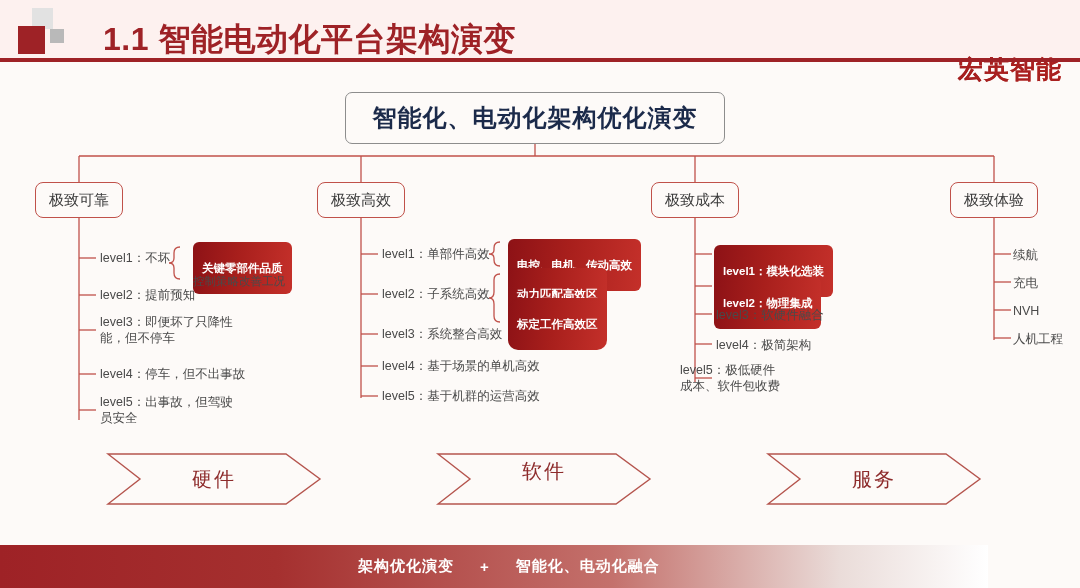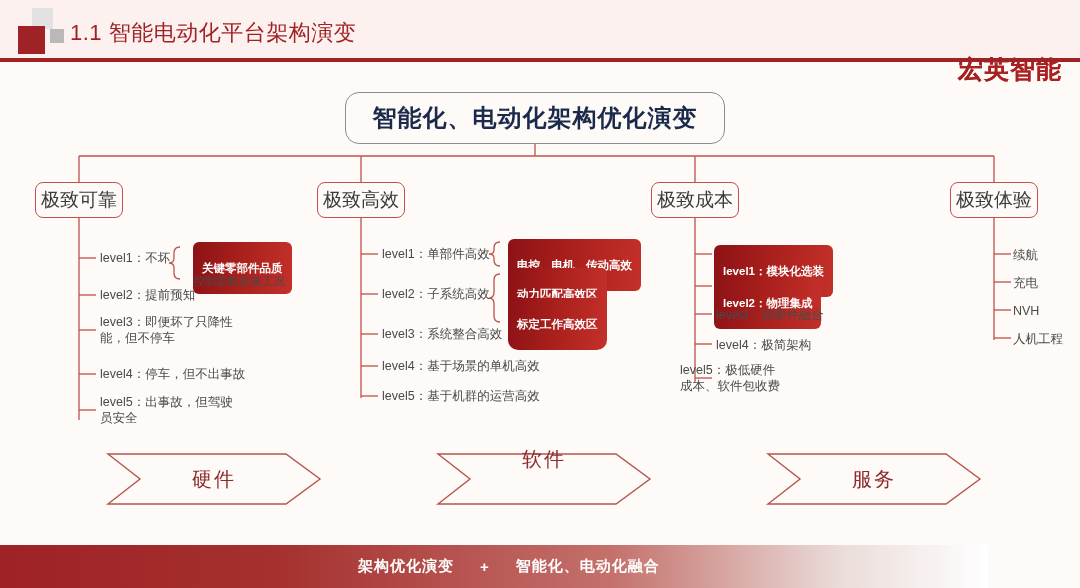--- a/index.html
+++ b/index.html
@@ -16,49 +16,49 @@
   }
   #header-rule{
     position:absolute;left:0;top:58px;width:1080px;height:4px;
     background:#9e2226;
   }
   .deco-sq{position:absolute;}
   #deco-gray-top{left:32px;top:8px;width:21px;height:21px;background:#e2e2e2;}
   #deco-red{left:18px;top:26px;width:27px;height:28px;background:#9e2226;}
   #deco-gray-small{left:50px;top:29px;width:14px;height:14px;background:#b9b9b9;}
   #page-title{
-    position:absolute;left:70px;top:18px;
-    font-size:22px;font-weight:normal;color:#9e2226;letter-spacing:.5px;
+    position:absolute;left:103px;top:18px;
+    font-size:32px;font-weight:bold;color:#9e2226;letter-spacing:.5px;
     white-space:nowrap;
   }
   #brand-logo{
     position:absolute;right:18px;top:18px;
     font-size:25px;font-weight:bold;
     background:linear-gradient(90deg,#7d1418 0%,#b52a2a 55%,#d8453f 100%);
     -webkit-background-clip:text;background-clip:text;color:#a8201f;
     white-space:nowrap;letter-spacing:1px;margin-top:35px;
   }
   
   #canvas{position:absolute;left:0;top:62px;width:1080px;height:473px;}
   svg#wires{position:absolute;left:0;top:0;width:1080px;height:473px;pointer-events:none;}
 
   
   #root-box{
     position:absolute;left:345px;top:30px;width:380px;height:52px;
-    border:1.5px solid #8d8d8d;border-radius:14px;background:#fdfaf8;
+    border:1.5px solid #8d8d8d;border-radius:7px;background:#fdfaf8;
     display:flex;align-items:center;justify-content:center;
     font-size:24px;font-weight:bold;color:#1b2a4a;letter-spacing:1px;
     box-sizing:border-box;
   }
   
   .pillar{
     position:absolute;height:36px;
     border:1.4px solid #c0514a;border-radius:8px;background:#fdfaf8;
     display:flex;align-items:center;justify-content:center;
-    font-size:19px;color:#3b3b3b;box-sizing:border-box;white-space:nowrap;
+    font-size:15px;color:#3b3b3b;box-sizing:border-box;white-space:nowrap;
   }
   #pillar-0{left:35px;top:120px;width:88px;}
   #pillar-1{left:317px;top:120px;width:88px;}
   #pillar-2{left:651px;top:120px;width:88px;}
   #pillar-3{left:950px;top:120px;width:88px;}
 
   
   .lvl{
     position:absolute;font-size:12.5px;color:#4a4a4a;line-height:16px;
     white-space:pre-line;
@@ -76,21 +76,21 @@
     position:absolute;font-size:11.5px;color:#4a4a4a;white-space:nowrap;
   }
   
   .chev{position:absolute;height:50px;}
   .chev .lab{
     position:absolute;left:0;top:0;width:100%;height:100%;
     display:flex;align-items:center;justify-content:center;
     font-size:20px;color:#8d2b2b;letter-spacing:2px;
   }
   #chev-0{left:108px;top:392px;width:212px;}
-  #chev-1{left:438px;top:372px;width:212px;}
+  #chev-1{left:438px;top:384px;width:212px;}
   #chev-2{left:768px;top:392px;width:212px;}
 
   
   #footer{
     position:absolute;left:0;top:545px;width:988px;height:43px;
     background:linear-gradient(90deg,#9e2226 0%,#a5302f 28%,#c4716c 62%,#eadcd9 85%,#ffffff 100%);
   }
   #footer-inner{
     position:absolute;left:0;top:0;width:1080px;height:43px;
     display:flex;align-items:center;justify-content:flex-start;

